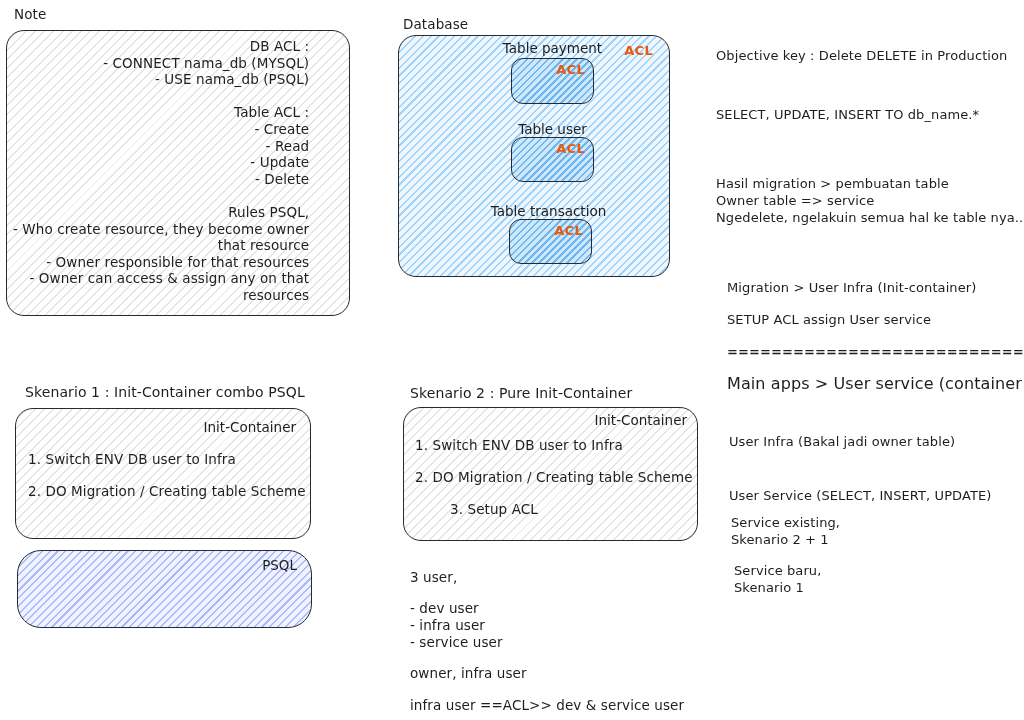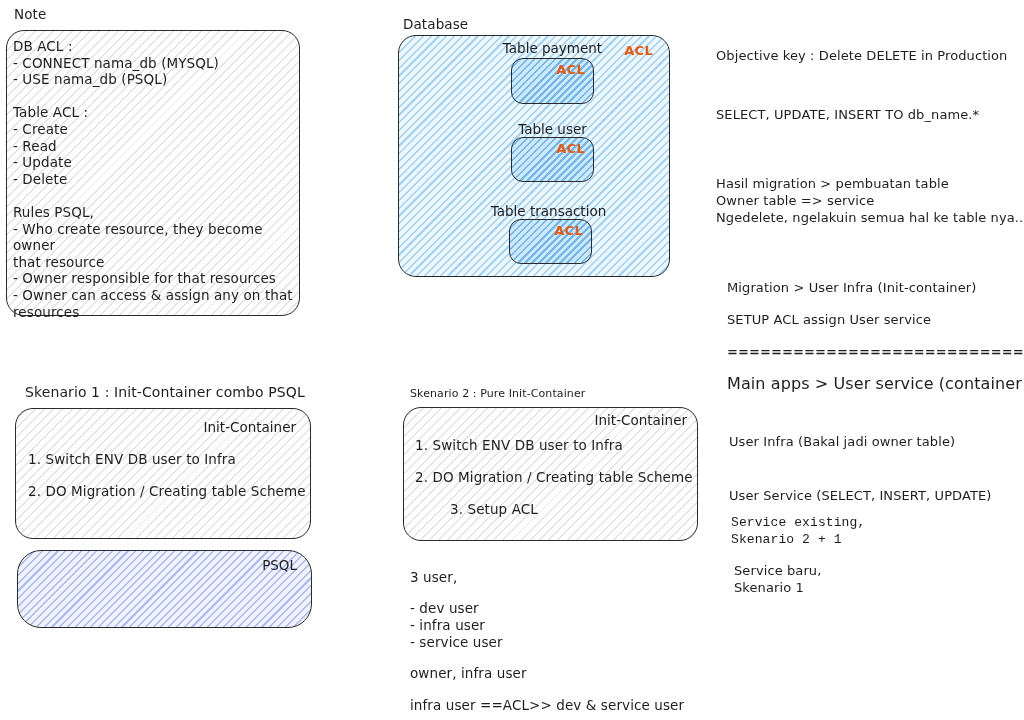--- a/index.html
+++ b/index.html
@@ -62,21 +62,21 @@
   .center { text-align: center; }
   .right { text-align: right; }
 </style>
 </head>
 <body>
 
 <div class="canvas">
 
   <div class="txt" style="left:14px; top:6px;">Note</div>
 
-  <div class="box hatch-gray" style="left:6px; top:30px; width:294px; height:286px;">
+  <div class="box hatch-gray" style="left:6px; top:30px; width:344px; height:286px;text-align:right;">
     <div class="txt ml" style="left:6px; top:7px; font-size:13.5px; line-height:16.6px;">DB ACL :
 - CONNECT nama_db (MYSQL)
 - USE nama_db (PSQL)
 
 Table ACL :
 - Create
 - Read
 - Update
 - Delete
 
@@ -123,39 +123,39 @@
   <div class="txt" style="left:727px; top:311px; font-size:13px;">SETUP ACL assign User service</div>
 
   <div class="txt" style="left:727px; top:343px; font-size:13px; font-weight:600;">================================</div>
 
   <div class="txt" style="left:727px; top:375px; font-size:16px;">Main apps &gt; User service (container utama)</div>
 
   <div class="txt" style="left:729px; top:433px; font-size:13px;">User Infra (Bakal jadi owner table)</div>
 
   <div class="txt" style="left:729px; top:487px; font-size:13px;">User Service (SELECT, INSERT, UPDATE)</div>
 
-  <div class="txt ml" style="left:731px; top:514px; font-size:13px;font-family:Liberation Mono, monospace;">Service existing,
+  <div class="txt ml" style="left:731px; top:514px; font-size:13px;">Service existing,
 Skenario 2 + 1</div>
 
   <div class="txt ml" style="left:734px; top:562px; font-size:13px;">Service baru,
 Skenario 1</div>
 
   <div class="txt" style="left:25px; top:384px; font-size:14px;">Skenario 1 : Init-Container combo PSQL</div>
 
   <div class="box hatch-gray" style="left:15px; top:408px; width:296px; height:131px;">
     <div class="shape-label right" style="right:14px; top:10px;">Init-Container</div>
     <div class="txt" style="left:12px; top:42px;">1. Switch ENV DB user to Infra</div>
     <div class="txt" style="left:12px; top:74px;">2. DO Migration / Creating table Scheme</div>
   </div>
 
   <div class="box hatch-violet" style="left:17px; top:550px; width:295px; height:78px;border-radius:24px;">
     <div class="shape-label right" style="right:14px; top:6px;">PSQL</div>
   </div>
 
-  <div class="txt" style="left:410px; top:385px; font-size:11px;text-align:right;">Skenario 2 : Pure Init-Container</div>
+  <div class="txt" style="left:410px; top:385px; font-size:14px;text-align:right;">Skenario 2 : Pure Init-Container</div>
 
   <div class="box hatch-gray" style="left:403px; top:407px; width:295px; height:134px;">
     <div class="shape-label right" style="right:10px; top:4px;">Init-Container</div>
     <div class="txt" style="left:11px; top:29px;">1. Switch ENV DB user to Infra</div>
     <div class="txt" style="left:11px; top:61px;">2. DO Migration / Creating table Scheme</div>
     <div class="txt" style="left:11px; top:93px;margin-left:35px;">3. Setup ACL</div>
   </div>
 
   <div class="txt" style="left:410px; top:569px;">3 user,</div>
 

